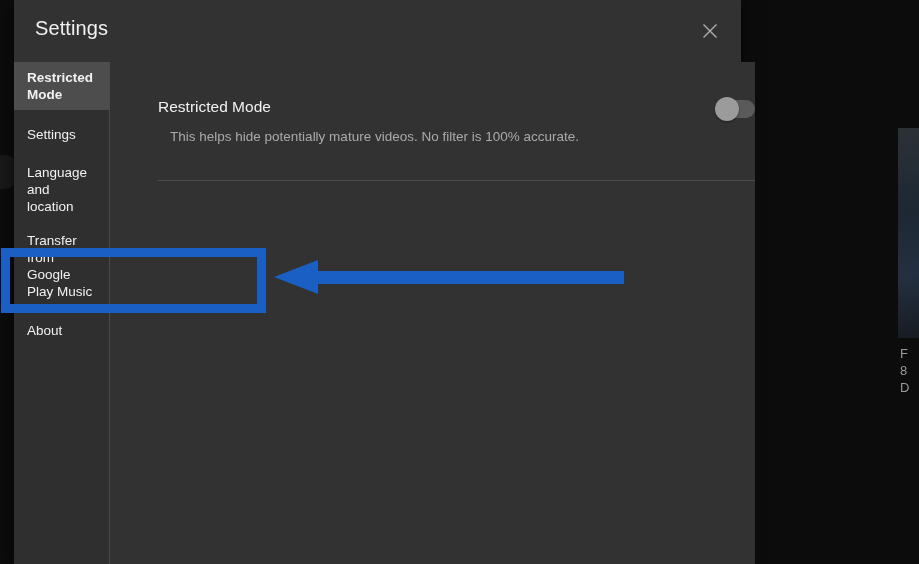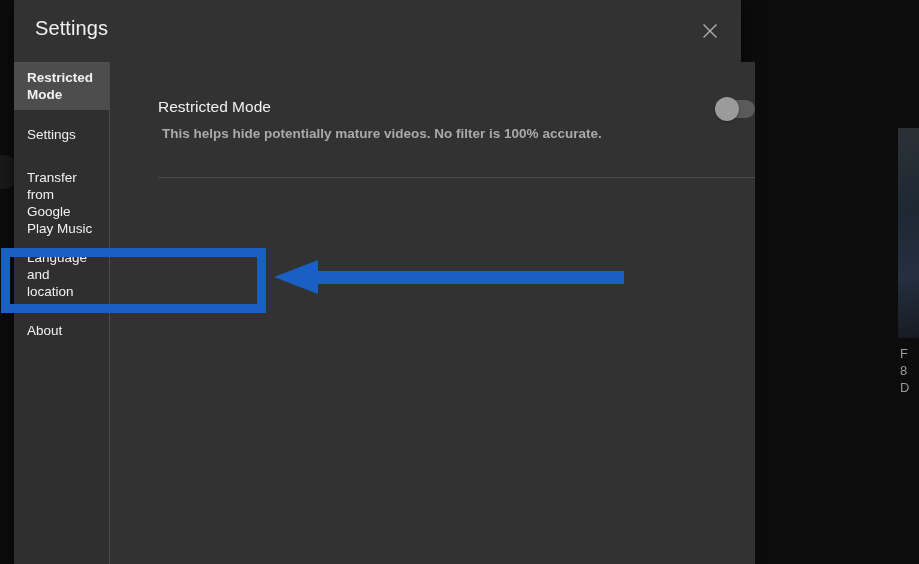--- a/index.html
+++ b/index.html
@@ -145,23 +145,22 @@
   }
   #restricted-title {
     font-size: 15.5px;
     color: #f1f1f1;
     margin: 0 0 9px 0;
     font-weight: normal;
   }
   #restricted-desc {
     font-size: 13.5px;
     color: #aaaaaa;
-    margin: 4px;
+    margin: 12px;
     line-height: 18px;
-    font-weight: bold;
   }
   #restricted-toggle {
     position: absolute;
     right: 0;
     top: 2px;
     width: 39px;
     height: 18px;
     border-radius: 9px;
     background: #5a5a5a;
     cursor: pointer;
@@ -243,25 +242,25 @@
 
   <div id="dialog-body">
 
     <nav id="sidebar">
       <div class="nav-item selected">
         <span class="label">Restricted Mode</span>
       </div>
       <div class="nav-item">
         <span class="label">Settings</span>
       </div>
+      <div class="nav-item">
+        <span class="label">Language and location</span>
+      </div>
       <div class="nav-item" id="nav-transfer">
         <span class="label">Transfer from Google Play Music</span>
-      </div>
-      <div class="nav-item">
-        <span class="label">Language and location</span>
       </div>
       <div class="nav-item">
         <span class="label">About</span>
       </div>
     </nav>
 
     <section id="content">
       <div id="restricted-row">
         <h2 id="restricted-title">Restricted Mode</h2>
         <p id="restricted-desc">This helps hide potentially mature videos. No filter is 100% accurate.</p>

